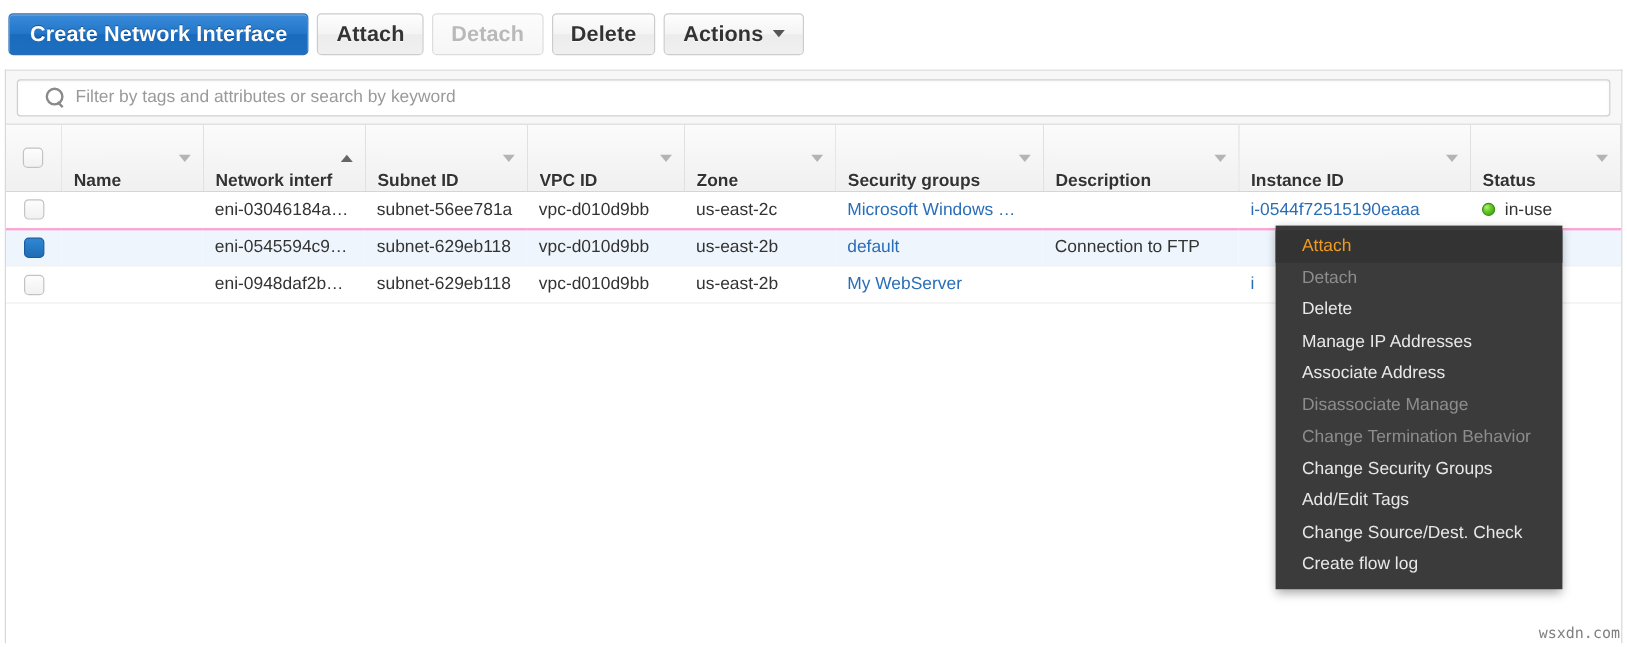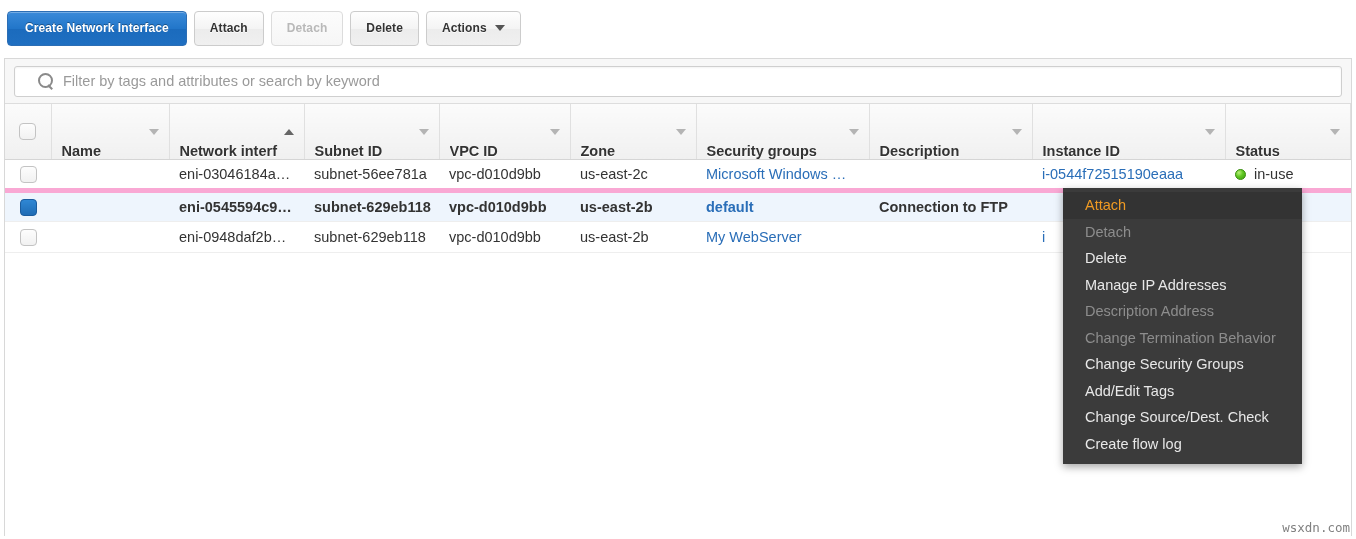--- a/index.html
+++ b/index.html
@@ -17,21 +17,21 @@
     width: 1356px; height: 56px;
     display: flex; align-items: center;
     padding-left: 7px;
     gap: 7px;
     background: #ffffff;
   }
   .btn {
     height: 35px;
     padding: 0 15px;
     border-radius: 4px;
-    font-size: 12px;
+    font-size: 18px;
     font-weight: bold;
     display: flex; align-items: center; justify-content: center;
     cursor: pointer;
     white-space: nowrap;
     letter-spacing: .1px;
   }
   .btn-primary {
     color: #ffffff;
     border: 1px solid #2c6eb5;
     background: linear-gradient(to bottom, #3a8ad9 0%, #2276c9 50%, #1b6bbd 51%, #1f6fc1 100%);
@@ -128,21 +128,21 @@
 
   tbody td {
     height: 31px;
     font-size: 14.5px; color: #333333;
     padding: 0 10px;
     white-space: nowrap; overflow: hidden;
     border-bottom: 1px solid #eeeeee;
   }
   tbody td.chk-col { padding: 0; }
   tbody tr.selected td { background: #eef5fd; }
-  tbody tr.selected { border-top: 5px solid #f9a8d4; font-weight: bold; }
+  tbody tr.selected { border-top: 2px solid #f9a8d4; }
   .link { color: #2a6eb8; cursor: pointer; }
   .status-cell { display: flex; align-items: center; }
   .dot {
     width: 11px; height: 11px; border-radius: 50%;
     margin-right: 8px; flex: none;
     background: radial-gradient(circle at 33% 30%, #b9f07a 0%, #5fc722 45%, #3d9a10 100%);
     border: 1px solid #3c8f13;
   }
 
   .cbox {
@@ -359,22 +359,25 @@
       </div>
       <div class="ctx-item disabled">
         <span>Detach</span>
       </div>
       <div class="ctx-item">
         <span>Delete</span>
       </div>
       <div class="ctx-item">
         <span>Manage IP Addresses</span>
       </div>
+      <div class="ctx-item">
+        <span>Associate Address</span>
+      </div>
       <div class="ctx-item disabled">
-        <span>Description Address</span>
+        <span>Disassociate Manage</span>
       </div>
       <div class="ctx-item disabled">
         <span>Change Termination Behavior</span>
       </div>
       <div class="ctx-item">
         <span>Change Security Groups</span>
       </div>
       <div class="ctx-item">
         <span>Add/Edit Tags</span>
       </div>

